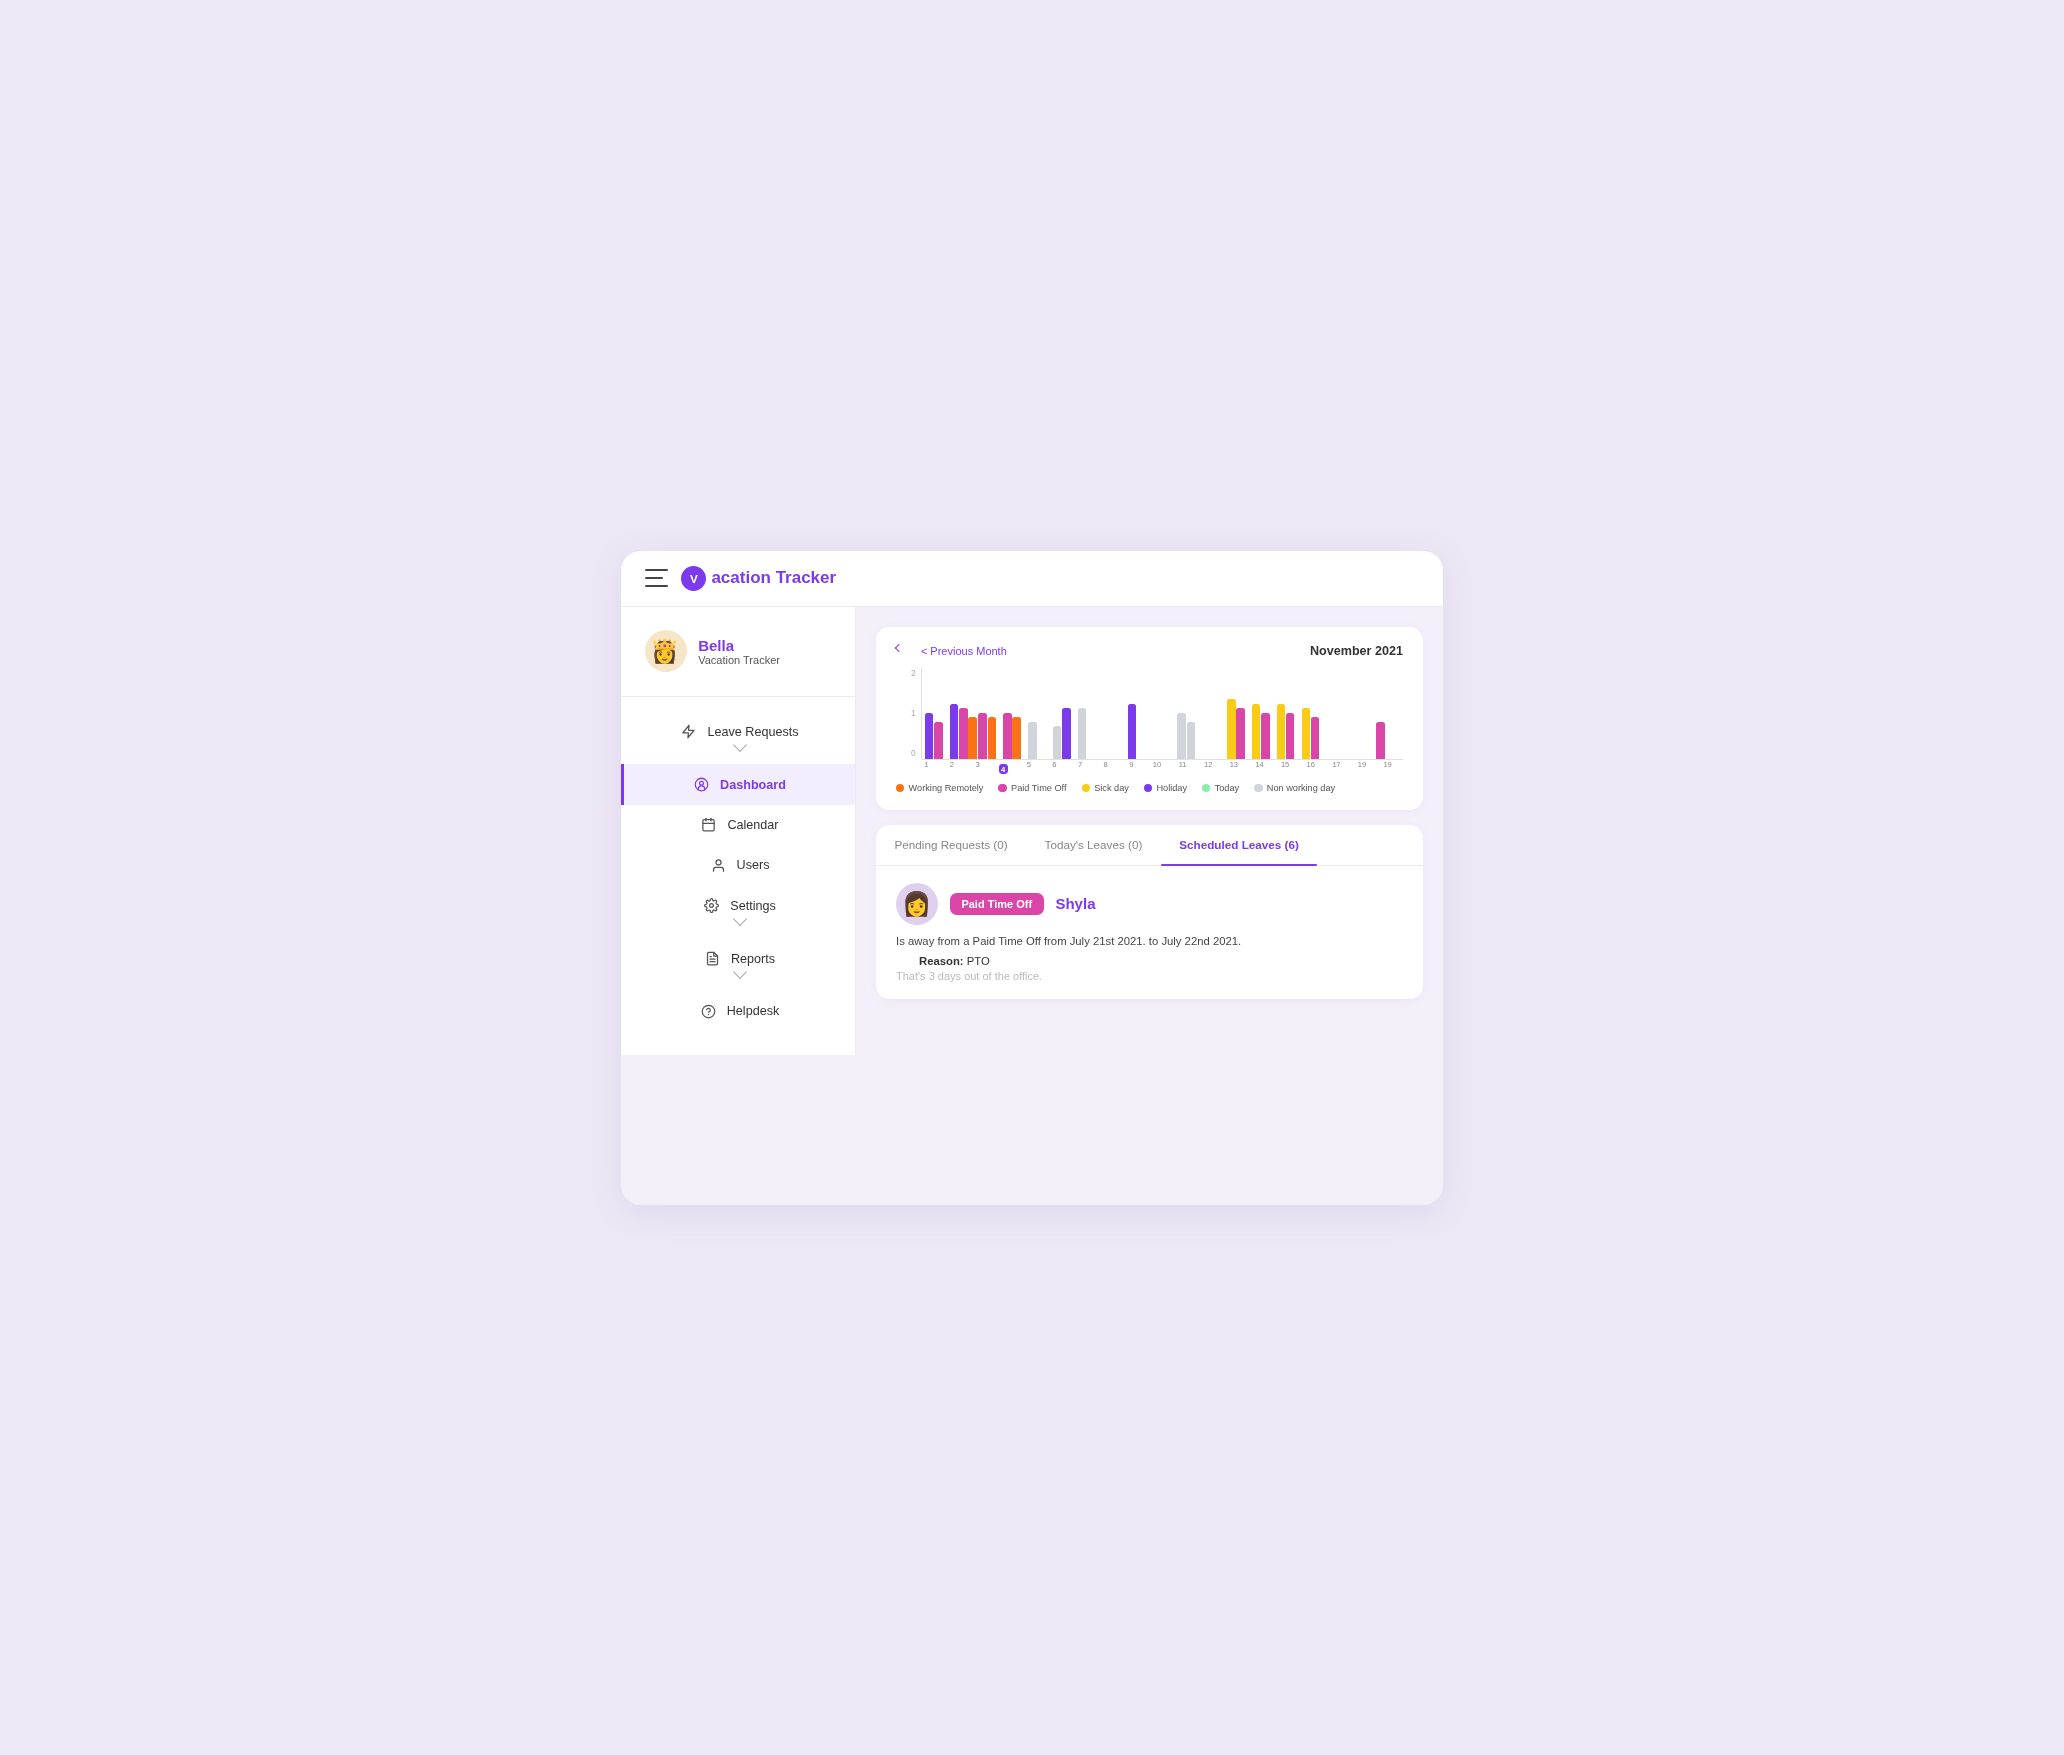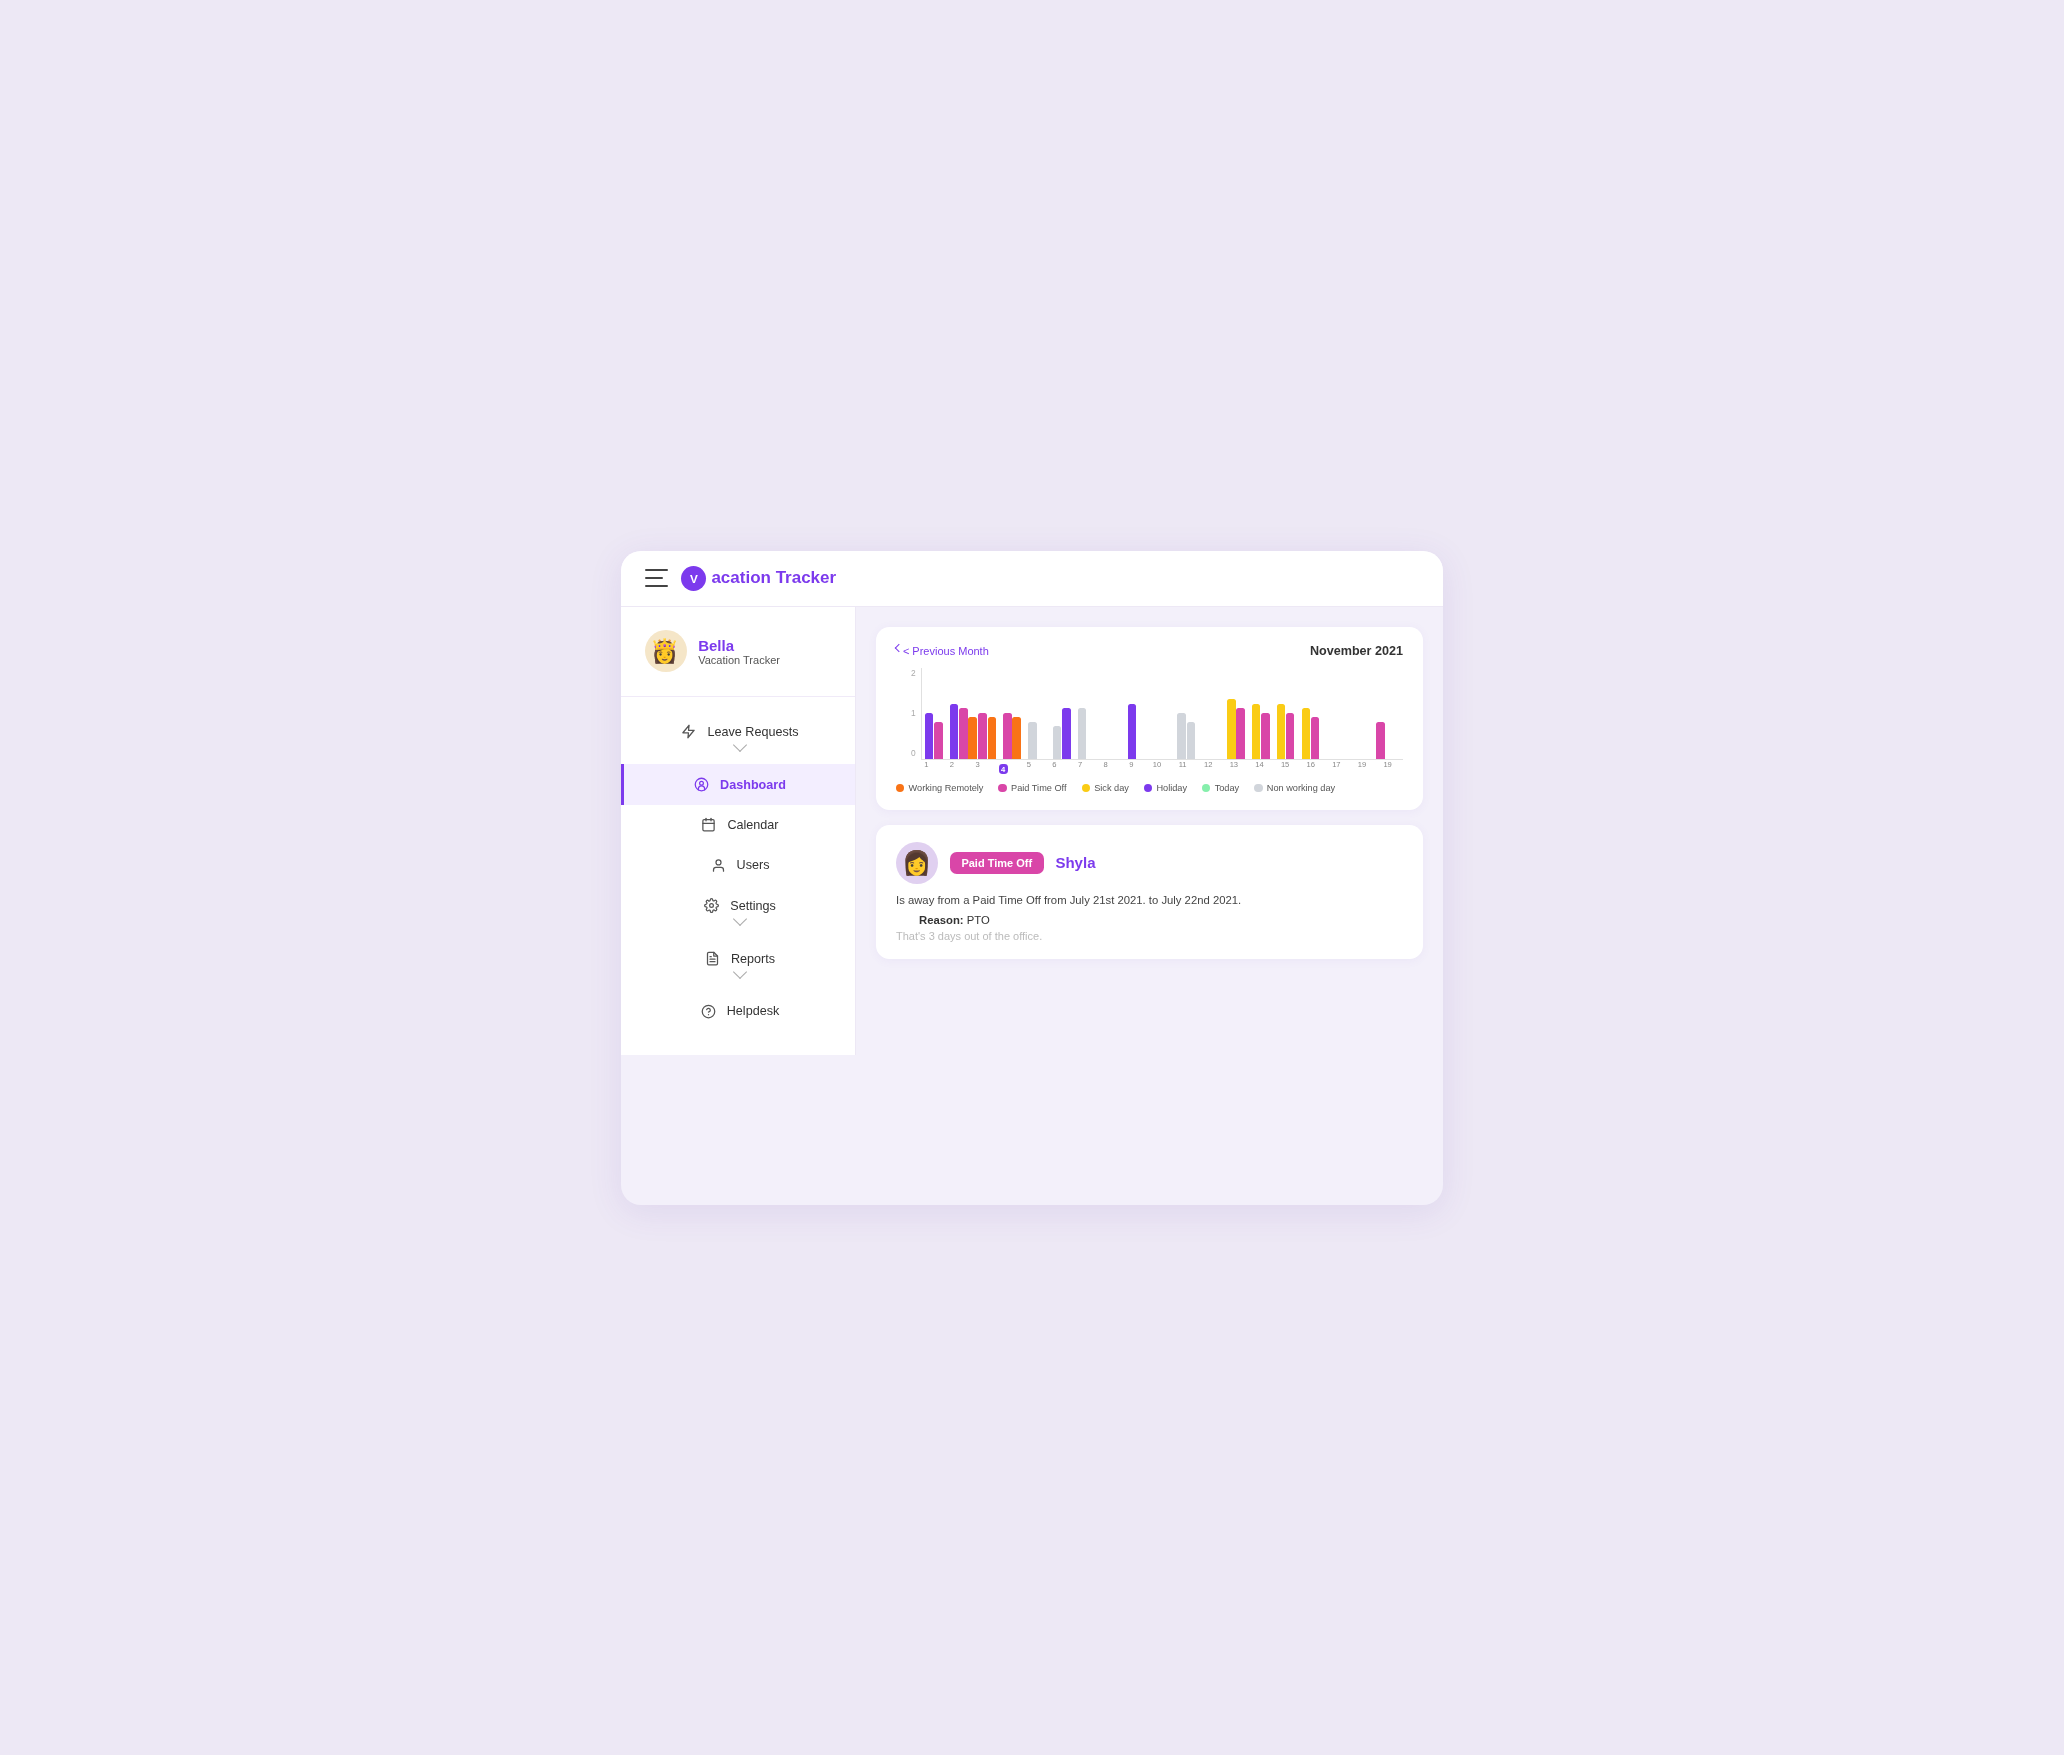--- a/index.html
+++ b/index.html
@@ -184,21 +184,21 @@
       align-items: center;
       margin-bottom: 10px;
     }
     .prev-month {
       color: #7c3aed;
       font-size: 11px;
       font-weight: 500;
       cursor: pointer;
       display: flex;
       align-items: flex-start;
-      gap: 1px;
+      gap: 19px;
     }
     .chevron-left {
       width: 5.9px;
       height: 5.9px;
       border-left: 1.7px solid #7c3aed;
       border-bottom: 1.7px solid #7c3aed;
       transform: rotate(45deg);
       display: inline-block;
     }
     .month-title {
@@ -580,20 +580,25 @@
       <span>Today</span>
     </div>
             <div class="legend-item">
       <div class="legend-dot" style="background:#d1d5db;"></div>
       <span>Non working day</span>
     </div>
           </div>
       </div>
 
       <div class="bottom-card">
+        <div class="tabs-row">
+          <div class="tab">Pending Requests (0)</div>
+          <div class="tab">Today's Leaves (0)</div>
+          <div class="tab active">Scheduled Leaves (6)</div>
+        </div>
 
         <div class="leave-entry">
           <div class="leave-header">
             <div class="leave-avatar">
               <span>👩</span>
             </div>
             <span class="leave-badge">Paid Time Off</span>
             <span class="leave-name">Shyla</span>
           </div>
           <p class="leave-desc">Is away from a Paid Time Off from July 21st 2021. to July 22nd 2021.</p>

